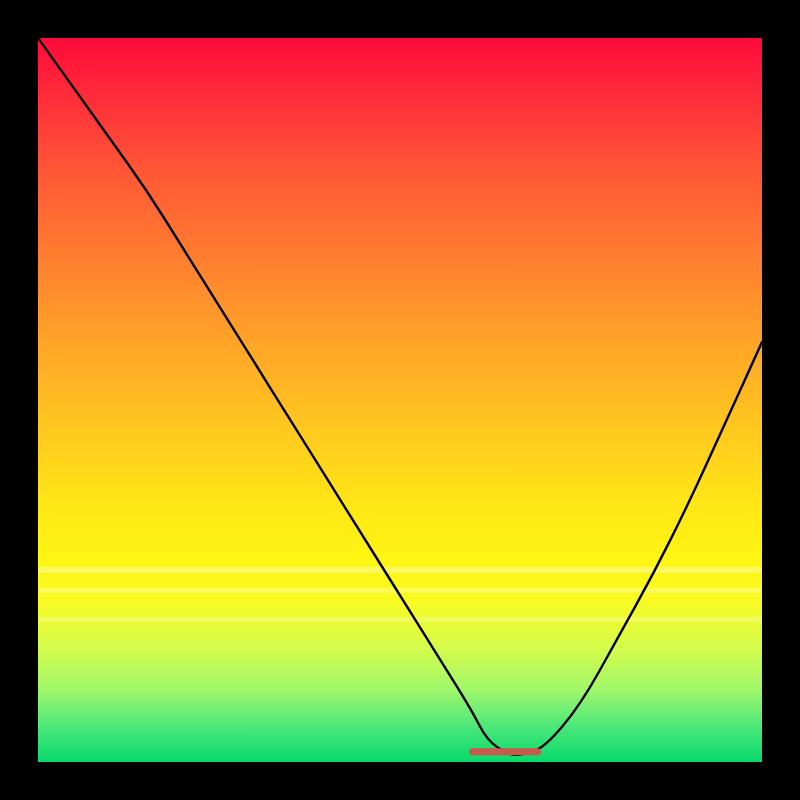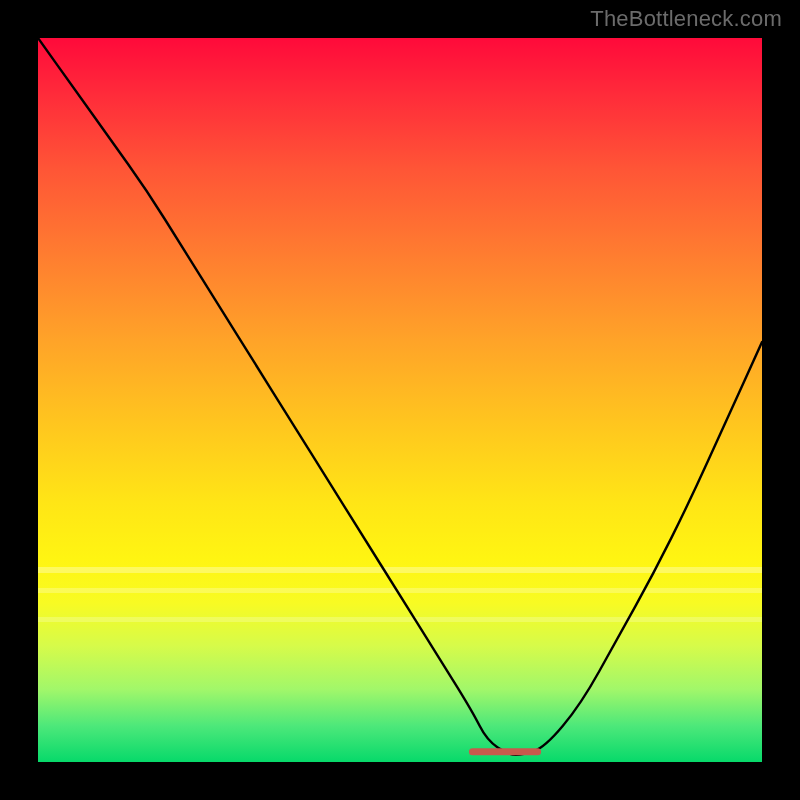--- a/index.html
+++ b/index.html
@@ -92,14 +92,13 @@
     <div class="haze" style="top:73%; height:6px;"></div>
     <div class="haze" style="top:76%; height:5px; opacity:.25;"></div>
     <div class="haze" style="top:80%; height:5px; opacity:.22;"></div>
 
     <svg class="curve-svg" viewBox="0 0 724 724" preserveAspectRatio="none">
       <path id="curve" class="curve-path" d="M 0.0 0.0 Q 0.0 0.0 18.1 25.4 Q 36.2 50.7 54.3 76.0 Q 72.4 101.4 90.5 126.7 Q 108.6 152.0 126.7 181.0 Q 144.8 210.0 162.9 238.9 Q 181.0 267.9 199.1 296.8 Q 217.2 325.8 235.3 354.8 Q 253.4 383.7 271.5 412.7 Q 289.6 441.6 307.7 470.6 Q 325.8 499.6 343.9 528.5 Q 362.0 557.5 380.1 586.4 Q 398.2 615.4 416.3 644.3 Q 434.4 673.3 441.6 687.8 Q 448.9 702.3 459.7 709.5 Q 470.6 716.8 477.9 716.8 Q 485.1 716.8 495.9 713.1 Q 506.8 709.5 524.9 687.8 Q 543.0 666.1 561.1 633.5 Q 579.2 600.9 597.3 568.4 Q 615.4 535.8 633.5 499.6 Q 651.6 463.4 669.7 423.5 Q 687.8 383.7 705.9 343.9 T 724.0 304.1"></path>
       <path id="valley" class="valley-marker" d="M 434.4 713.8 L 499.6 713.8"></path>
     </svg>
   </div>
 
-  <div class="watermark">TheBottleneck.com</div>
 </div>
 
 </body></html>

